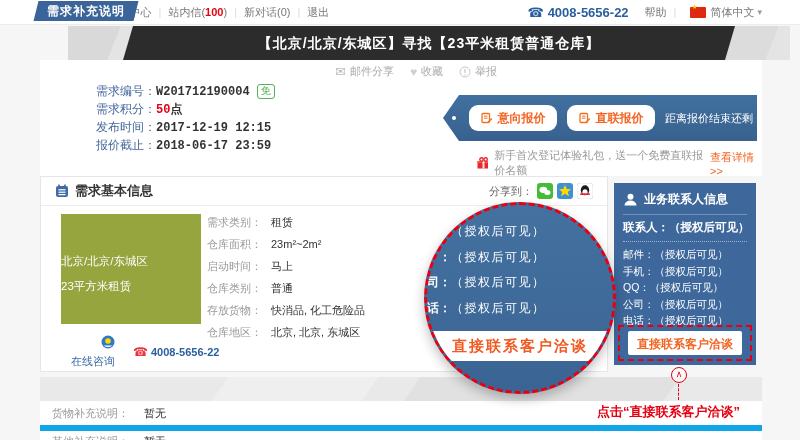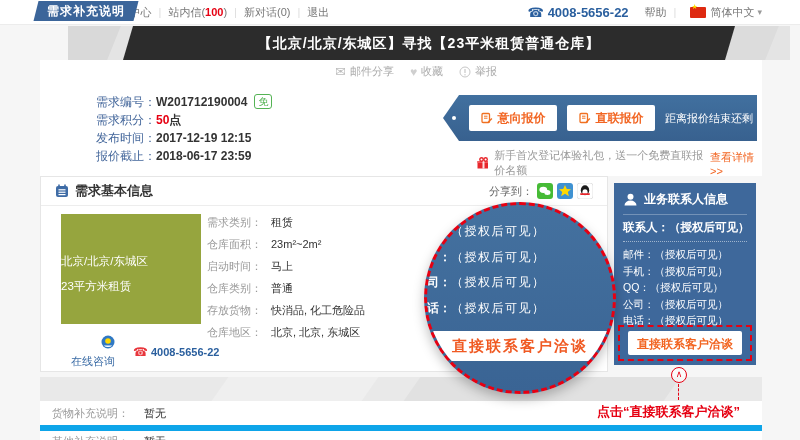--- a/index.html
+++ b/index.html
@@ -22,35 +22,35 @@
   
   .banner-strip{position:absolute;left:40px;top:26px;width:722px;height:34px;background:#e4e4e4;overflow:hidden;margin-left:28px;}
   .banner-strip:before{content:"";position:absolute;left:-14px;top:0;width:60px;height:34px;background:#d9d9d9;transform:skewX(-22deg);}
   .banner-strip:after{content:"";position:absolute;right:18px;top:0;width:46px;height:34px;background:#dcdcdc;transform:skewX(-22deg);}
   .banner-dark{position:absolute;left:55px;top:0;width:612px;height:34px;background:#2c2c2c;
     clip-path:polygon(10px 0,100% 0,calc(100% - 10px) 100%,0 100%);
     color:#fff;text-align:center;line-height:34px;font-size:14px;font-weight:bold;letter-spacing:1px;z-index:2;}
 
   
   .card-top{position:absolute;left:40px;top:60px;width:722px;height:116px;background:#fff;}
-  .sum-fields{position:absolute;left:56px;top:33px;font-size:12px;}
+  .sum-fields{position:absolute;left:56px;top:23px;font-size:12px;font-family:Liberation Mono, monospace;}
   .sum-row{height:18px;line-height:18px;white-space:nowrap;}
   .f-label{color:#44679b;}
   .f-value{color:#333;font-weight:bold;}
   .f-red{color:#e60012;font-weight:bold;}
   .badge-free{display:inline-block;margin-left:7px;padding:0 3px;border:1px solid #54b354;color:#54b354;border-radius:3px;font-size:10px;line-height:13px;vertical-align:1px;}
   .sum-actions{position:absolute;left:295px;top:4px;display:flex;align-items:center;gap:16px;font-size:11px;color:#aaa;}
   .act{display:flex;align-items:center;gap:4px;cursor:pointer;}
   .ico-mail{color:#bdbdbd;font-size:13px;}
   .ico-heart{color:#cfcfcf;font-size:12px;}
 
   .ribbon{position:absolute;left:403px;top:35px;width:314px;height:46px;background:linear-gradient(180deg,#41709f,#38618f);
     clip-path:polygon(16px 0,100% 0,100% 100%,16px 100%,0 50%);z-index:3;}
   .ribbon-dot{position:absolute;left:9px;top:21px;width:4px;height:4px;border-radius:50%;background:#fff;}
-  .ribbon-btn{position:absolute;top:10px;width:88px;height:26px;background:#fff;border-radius:2px;border:none;
+  .ribbon-btn{position:absolute;top:10px;width:88px;height:26px;background:#fff;border-radius:9px;border:none;
     color:#f26522;font-weight:bold;font-size:12px;display:flex;align-items:center;justify-content:center;gap:5px;cursor:pointer;}
   .ribbon-btn.b1{left:26px;}
   .ribbon-btn.b2{left:124px;}
   .ribbon-count{position:absolute;left:222px;top:0;height:46px;line-height:46px;color:#fff;font-size:11px;}
   .promo{position:absolute;left:437px;top:88px;display:flex;align-items:center;gap:6px;font-size:11px;color:#999;}
   .promo-link{color:#f26522;cursor:pointer;}
 
   
   .card-main{position:absolute;left:40px;top:176px;width:568px;height:196px;background:#fff;border:1px solid #e6e6e6;box-sizing:border-box;}
   .cm-header{position:relative;height:28px;border-bottom:1px solid #ededed;}

